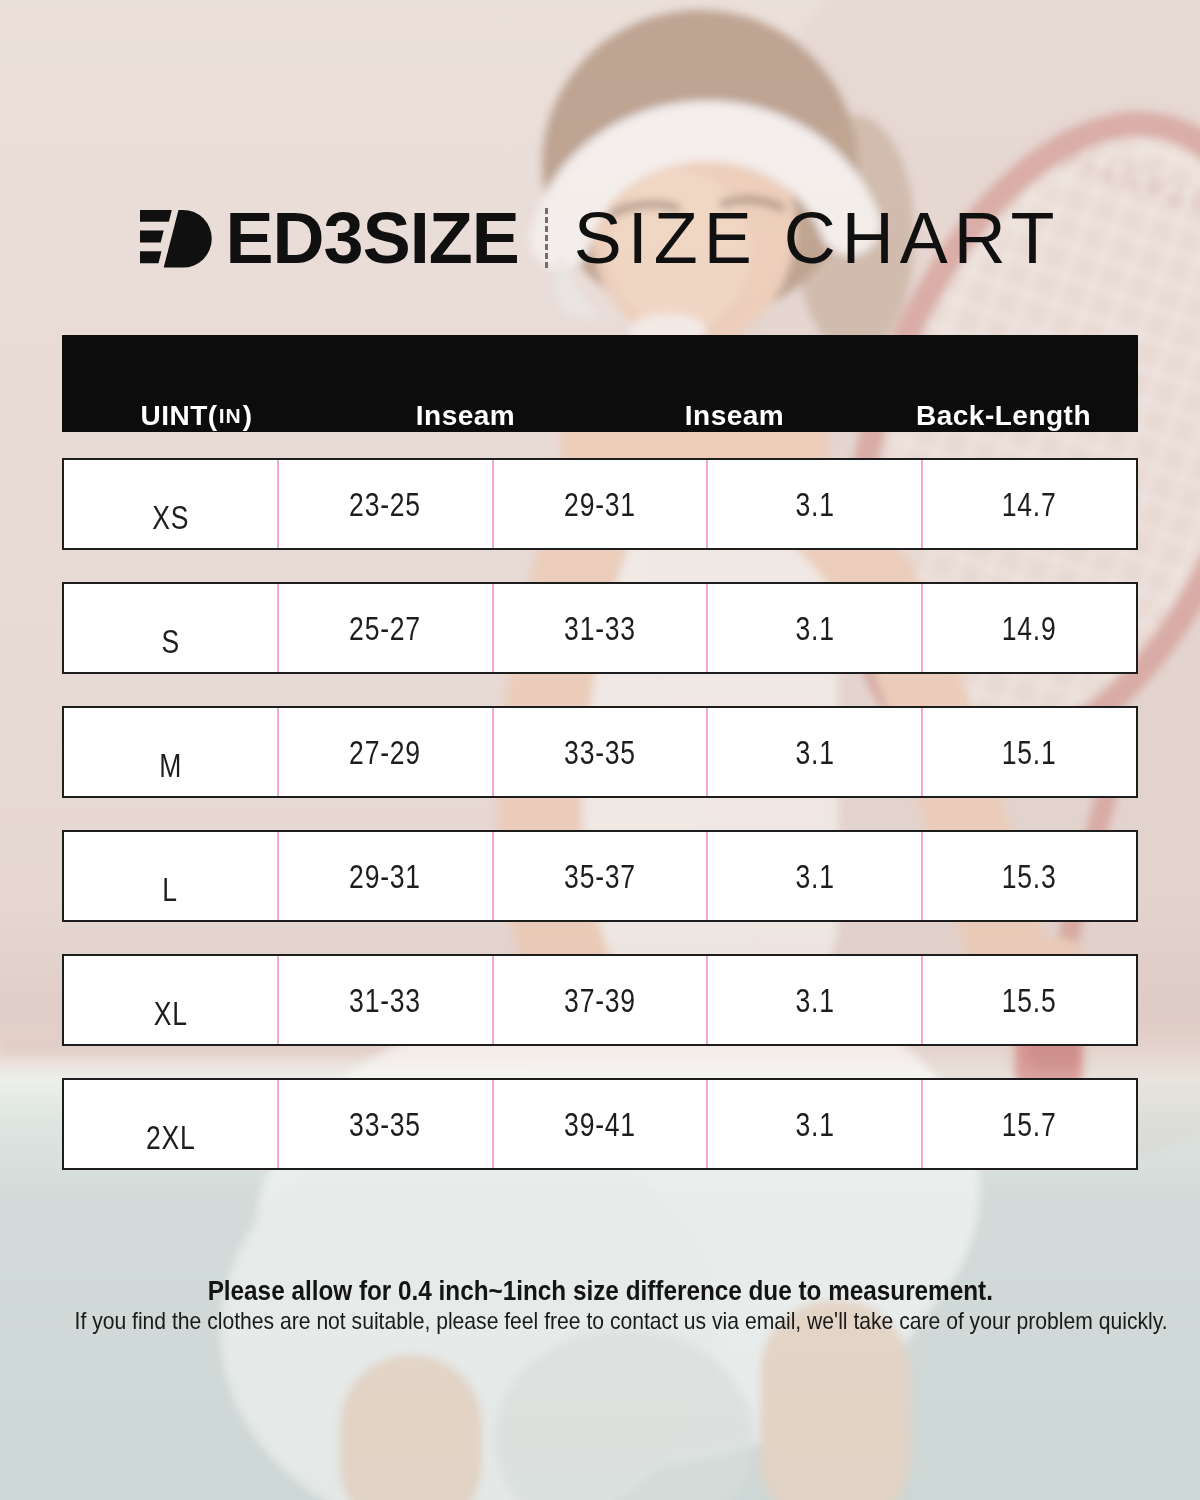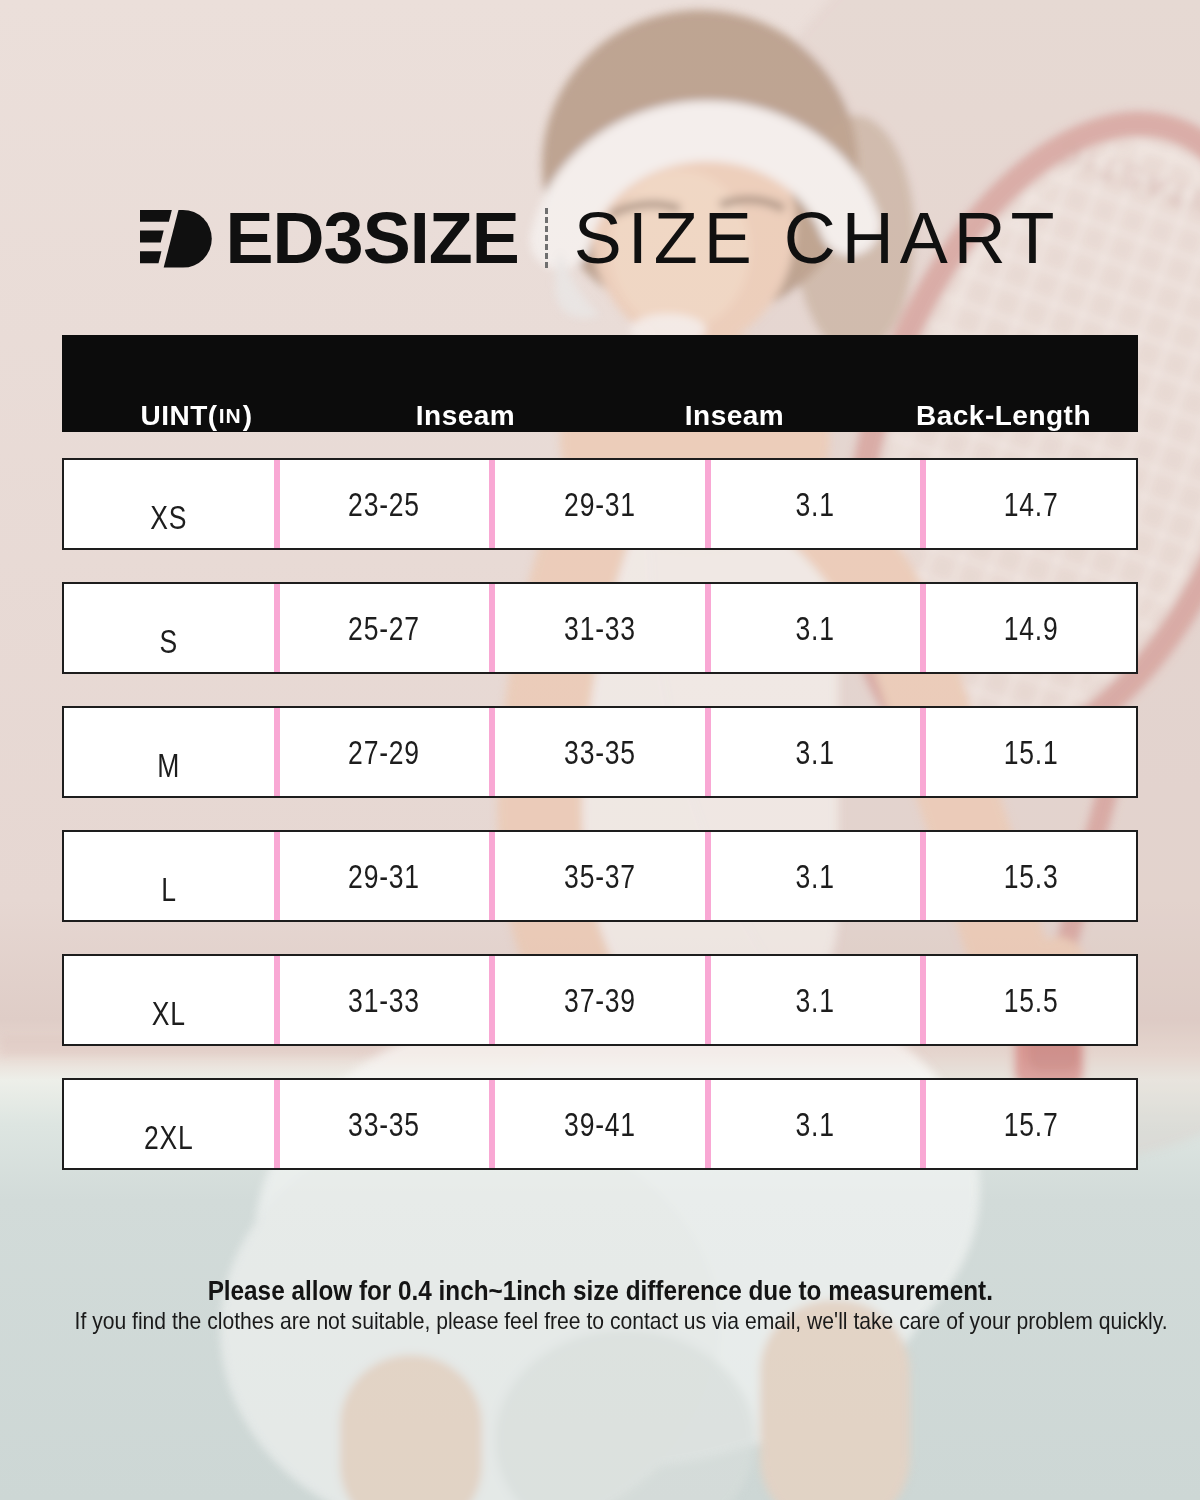--- a/index.html
+++ b/index.html
@@ -34,21 +34,21 @@
     flex:1 1 0;display:flex;align-items:center;justify-content:center;
     color:#ffffff;font-size:28px;font-weight:700;letter-spacing:.5px;
   }
   .th .small{font-size:21px;letter-spacing:1px;padding:0 1px;}
   .trow{
     box-sizing:border-box;height:92px;background:#ffffff;
     border:2px solid #1d1d1d;display:flex;margin-bottom:32px;
   }
   .td{
     flex:1 1 0;display:flex;align-items:center;justify-content:center;
-    border-left:6px solid #f9a8d4;font-size:34px;color:#1d1d1d;
+    border-left:2px solid #f9a8d4;font-size:34px;color:#1d1d1d;
   }
   .td:first-child{border-left:none;margin-top:26px;}
   .cv{display:inline-block;transform:scaleX(.78);letter-spacing:1px;}
 
   
   .note{position:absolute;left:0;top:1276px;width:1200px;text-align:center;}
   .note p{margin:0;}
   .n1{font-size:27px;font-weight:700;color:#141414;margin-bottom:9px;}
   .n2{font-size:24px;color:#1a1a1a;}
   .squeeze1{display:inline-block;white-space:nowrap;transform:scaleX(.9);}

